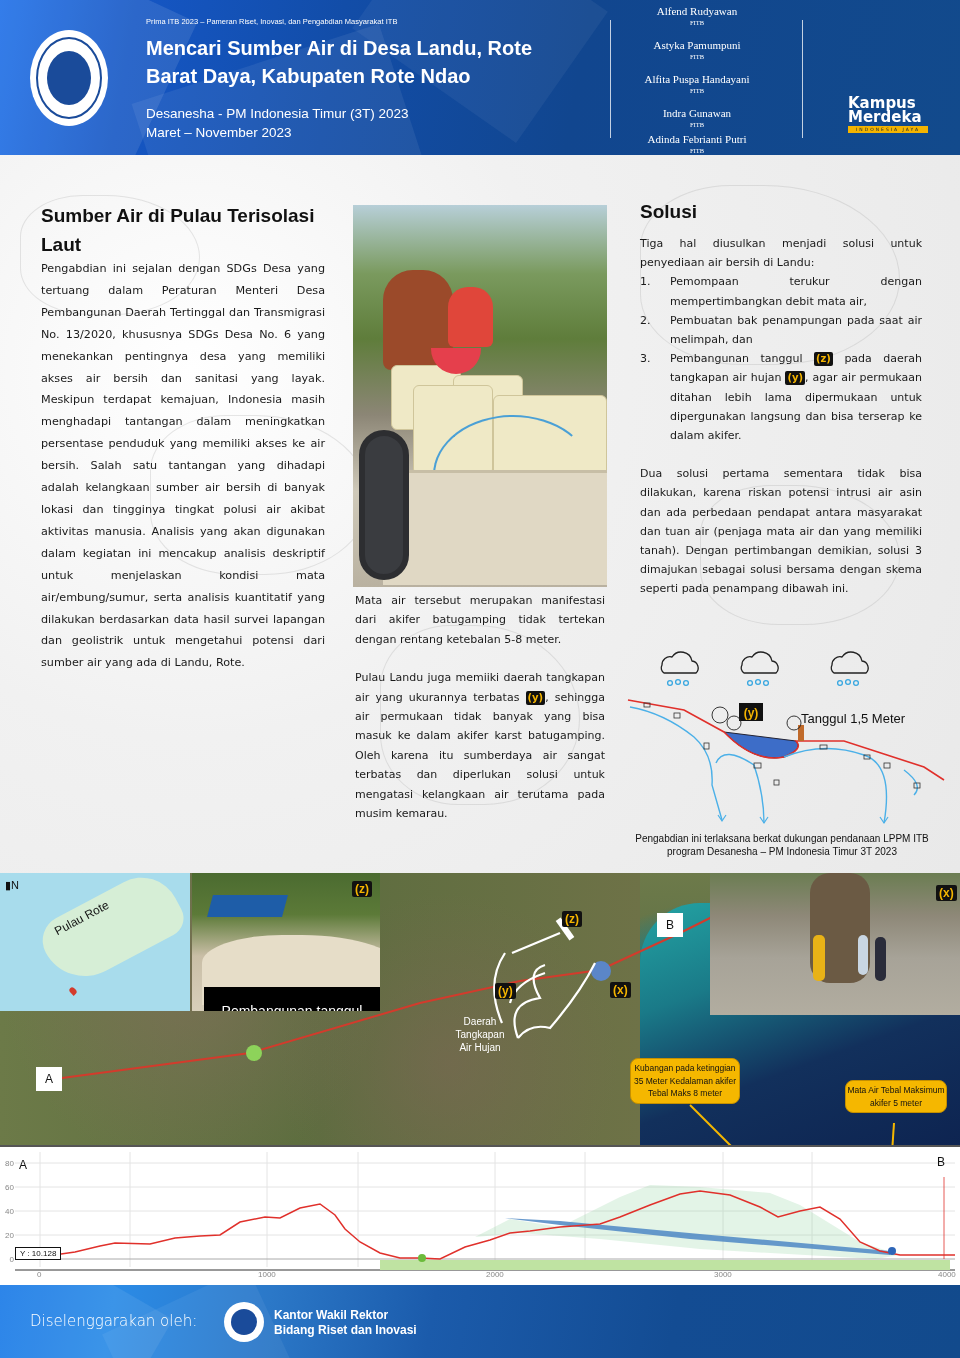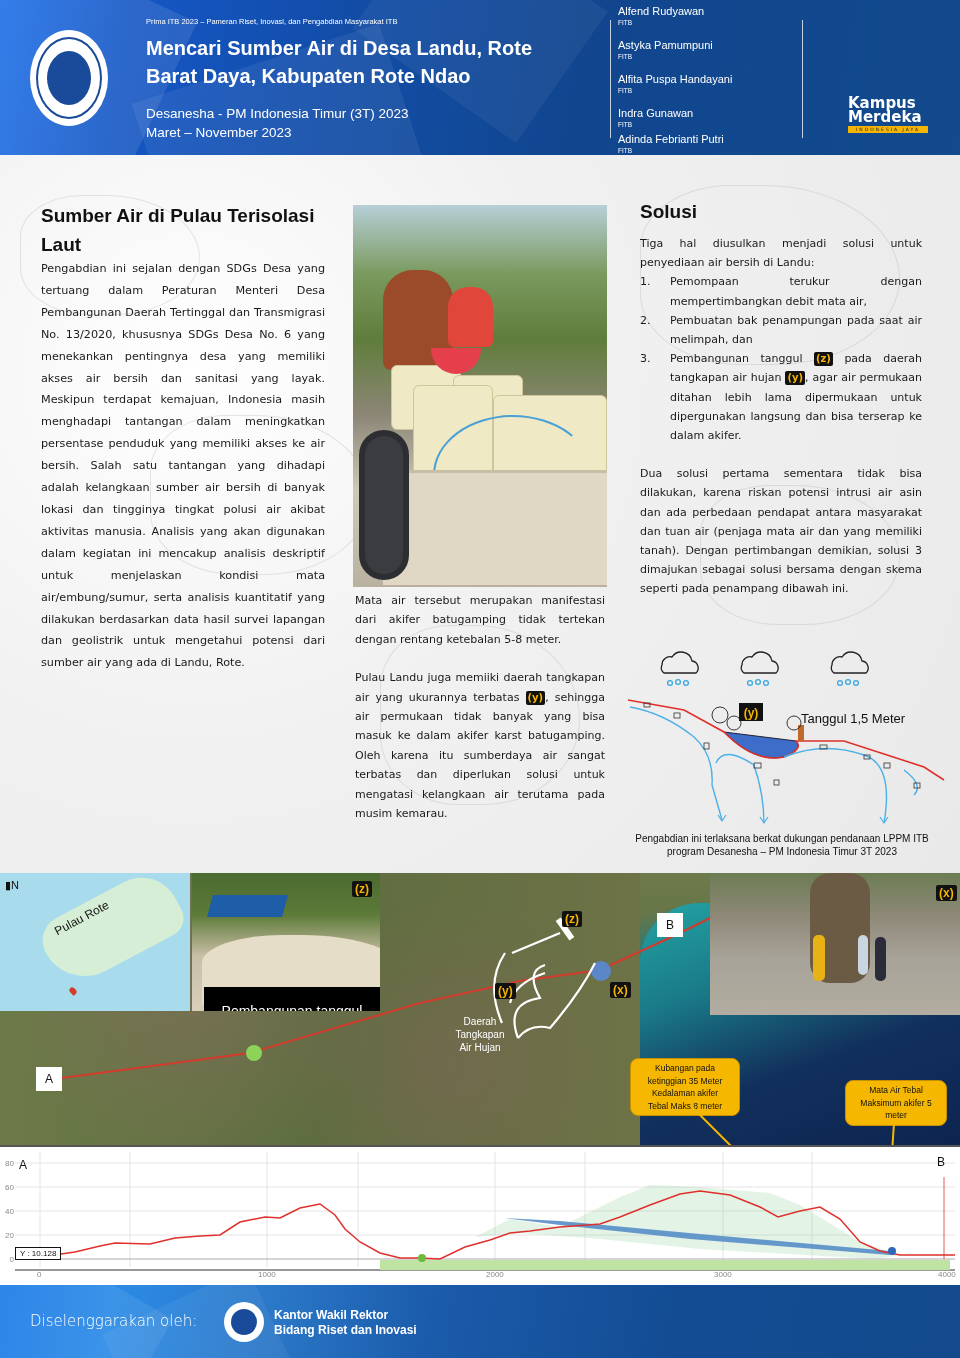--- a/index.html
+++ b/index.html
@@ -11,21 +11,21 @@
     background: linear-gradient(100deg, #1d6fe8 0%, #1556c4 14%, #124da8 35%, #11468f 60%, #124a8c 100%); overflow: hidden; }
   .header .facet { position: absolute; background: rgba(255,255,255,0.07); }
   .logo-itb { position: absolute; left: 30px; top: 30px; width: 78px; height: 96px; border-radius: 50%; background: #fff;
     display: flex; align-items: center; justify-content: center; }
   .logo-itb .inner { width: 66px; height: 82px; border-radius: 50%; border: 2px solid #1a4b9a; display:flex; align-items:center; justify-content:center; }
   .logo-itb .core { width: 44px; height: 54px; border-radius: 50%; background: #1a4b9a; }
   .hdr-tag { position: absolute; left: 146px; top: 17px; font-size: 7.5px; color: #fff; font-family: "Liberation Sans", sans-serif; }
   .hdr-title { position: absolute; left: 146px; top: 34px; width: 420px; font-size: 20px; line-height: 28px; font-weight: bold; color: #fff; font-family: "Liberation Sans", sans-serif; }
   .hdr-sub { position: absolute; left: 146px; top: 104px; font-size: 13.5px; line-height: 19px; color: #fff; font-family: "Liberation Sans", sans-serif; }
   .vline { position: absolute; top: 20px; width: 1px; height: 118px; background: rgba(255,255,255,0.75); }
-  .authors { position: absolute; left: 618px; top: 4px; width: 158px; text-align: left; color: #fff; font-family: Liberation Sans, sans-serif; }
+  .authors { position: absolute; left: 618px; top: 4px; width: 158px; text-align: center; color: #fff; font-family: Liberation Serif, serif; }
   .author { height: 34px; }
   .author .nm { font-size: 11px; line-height: 14px; }
   .author .af { font-size: 6.5px; line-height: 9px; }
   .author.tight { height: 26px; }
   .logo-103 { position: absolute; left: 848px; top: 22px; width: 80px; text-align: center; color: #fff; }
   .logo-103 .big { font-size: 42px; font-weight: bold; font-style: italic; line-height: 44px; letter-spacing: -3px; font-family: "DejaVu Serif", serif; }
   .logo-103 .tahun { font-size: 11.5px; font-weight: bold; letter-spacing: 2px; margin-top: 2px; }
   .logo-103 .small { font-size: 3.5px; }
   .km { position: absolute; left: 848px; top: 96px; width: 80px; color: #fff; }
   .km .t { font-size: 15px; line-height: 14px; font-weight: bold; font-family: "DejaVu Sans", sans-serif; }
@@ -79,21 +79,21 @@
   .photo-dam .cap { position: absolute; left: 12px; top: 114px; background: #000; color: #fff; font-family: "Liberation Sans", sans-serif; font-size: 14px; line-height: 10px; text-align: center; padding: 19px 2px; }
   .photo-spring { position: absolute; left: 710px; top: 873px; width: 250px; height: 142px; overflow: hidden;
     background: linear-gradient(180deg, #6b7d52 0%, #8e8878 30%, #a7a398 60%, #b2ada0 100%); }
   .photo-spring .trunk { position: absolute; left: 100px; top: 0; width: 60px; height: 110px; background: #6b5a44; border-radius: 20px; }
   .photo-spring .p1 { position: absolute; left: 103px; top: 62px; width: 12px; height: 46px; background: #e8b217; border-radius: 5px; }
   .photo-spring .p2 { position: absolute; left: 148px; top: 62px; width: 10px; height: 40px; background: #c9d6e2; border-radius: 5px; }
   .photo-spring .p3 { position: absolute; left: 165px; top: 64px; width: 11px; height: 44px; background: #2a2c3a; border-radius: 5px; }
   .map-box { position: absolute; background: #fff; color: #111; font-family: "Liberation Sans", sans-serif; font-size: 12px; width: 26px; height: 24px; line-height: 24px; text-align: center; }
   .map-tag { position: absolute; background: #111; color: #f4b400; font-family: "Liberation Sans", sans-serif; font-weight: bold; font-size: 12px; padding: 1px 3px; border-radius: 2px; }
   .map-txt { position: absolute; color: #fff; font-family: "Liberation Sans", sans-serif; font-size: 10px; line-height: 13px; text-align: center; }
-  .callout { position: absolute; background: #f5b700; border: 1px solid #c48f00; border-radius: 8px; color: #111; font-family: "Liberation Sans", sans-serif; font-size: 8.5px; line-height: 12.5px; text-align: center; padding: 3px 12px; }
+  .callout { position: absolute; background: #f5b700; border: 1px solid #c48f00; border-radius: 8px; color: #111; font-family: "Liberation Sans", sans-serif; font-size: 8.5px; line-height: 12.5px; text-align: center; padding: 3px 0; }
 
   
   .chart { position: absolute; left: 0; top: 1145px; width: 960px; height: 140px; background: #fff; border-top: 2px solid #555; }
   .chart .ylab { position: absolute; left: 0; width: 14px; font-family: "Liberation Sans", sans-serif; font-size: 8px; color: #888; text-align: right; }
   .chart .xlab { position: absolute; top: 123px; font-family: "Liberation Sans", sans-serif; font-size: 8px; color: #888; }
   .chart .corner { position: absolute; font-family: "Liberation Sans", sans-serif; font-size: 12px; color: #111; }
   .ybox-el { position: absolute; left: 15px; top: 100px; border: 1px solid #111; background: #fff; font-family: "Liberation Sans", sans-serif; font-size: 8px; padding: 1px 4px; }
 
   
   .footer { position: absolute; left: 0; top: 1285px; width: 960px; height: 73px;

